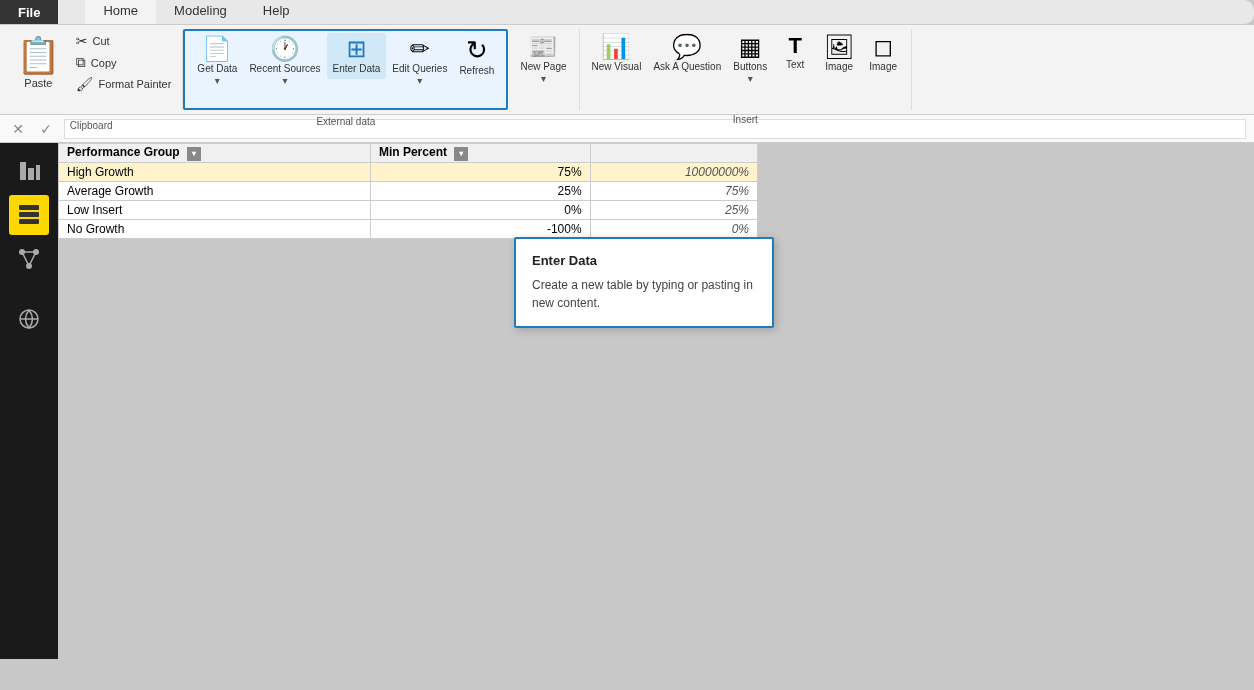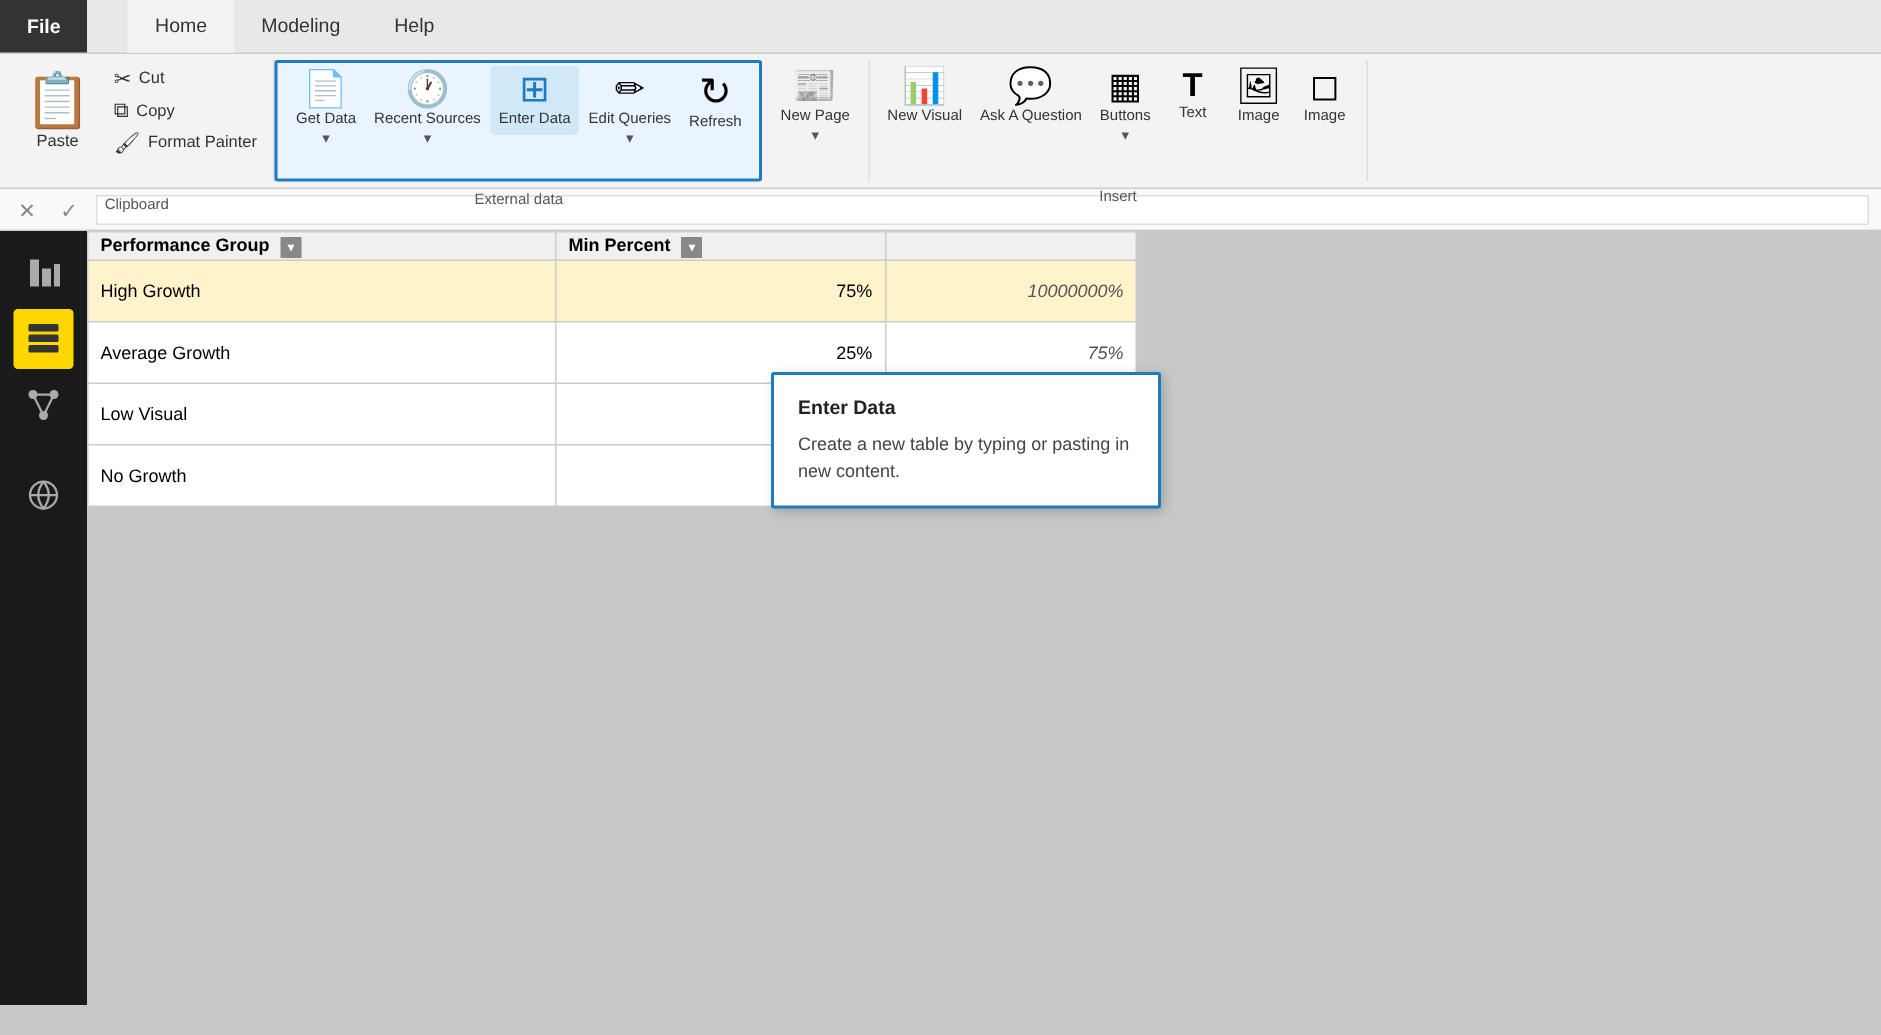--- a/index.html
+++ b/index.html
@@ -11,22 +11,23 @@
       height: 690px;
       overflow: hidden;
       position: relative;
     }
 
     
     .tab-bar {
       display: flex;
       align-items: stretch;
       background: #e8e8e8;
-      height: 36px;
+      height: 25px;
       border-bottom: 1px solid #ccc;
+      border-radius: 10px;
     }
     .tab-file {
       background: #333;
       color: #fff;
       padding: 0 18px;
       display: flex;
       align-items: center;
       font-weight: 600;
       font-size: 13px;
       cursor: pointer;
@@ -264,21 +265,21 @@
       border: 1px solid #ccc;
       padding: 1px 8px;
       font-size: 12px;
       font-weight: 600;
       text-align: left;
       white-space: nowrap;
     }
 
     td {
       border: 1px solid #ccc;
-      padding: 13px 8px;
+      padding: 2px 8px;
       font-size: 12px;
       background: white;
     }
 
     td.right { text-align: right; }
     td.italic { font-style: italic; color: #555; }
 
     tr.selected td { background: #fff3cc; }
 
     .filter-arrow {
@@ -484,21 +485,21 @@
       <td>High Growth</td>
       <td class="right">75%</td>
       <td class="right italic">10000000%</td>
     </tr>
             <tr>
       <td>Average Growth</td>
       <td class="right">25%</td>
       <td class="right italic">75%</td>
     </tr>
             <tr>
-      <td>Low Visual</td>
+      <td>Low Insert</td>
       <td class="right">0%</td>
       <td class="right italic">25%</td>
     </tr>
             <tr>
       <td>No Growth</td>
       <td class="right">-100%</td>
       <td class="right italic">0%</td>
     </tr>
           </tbody>
       </table>

